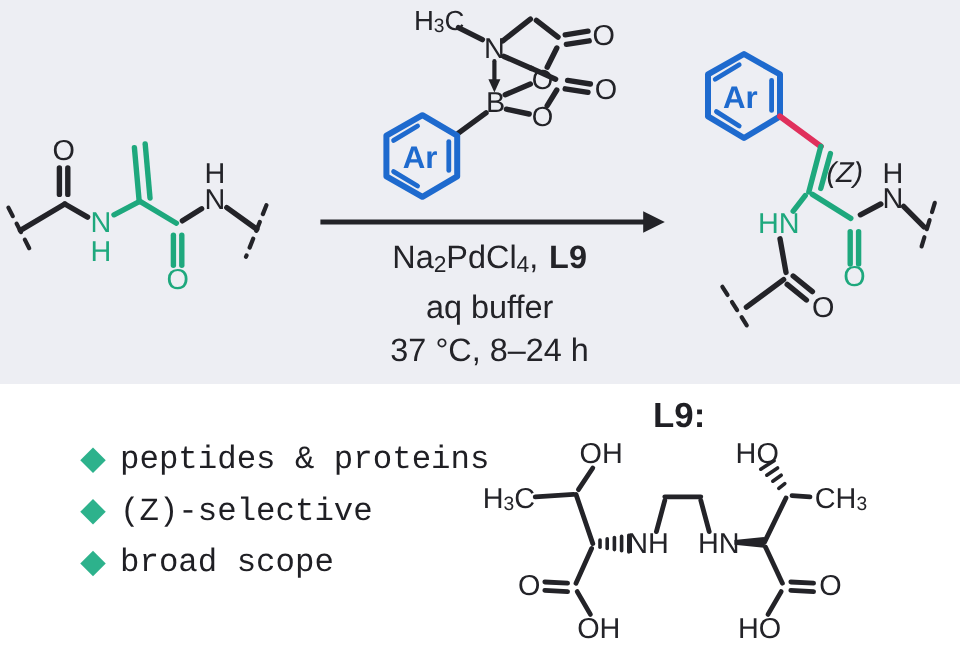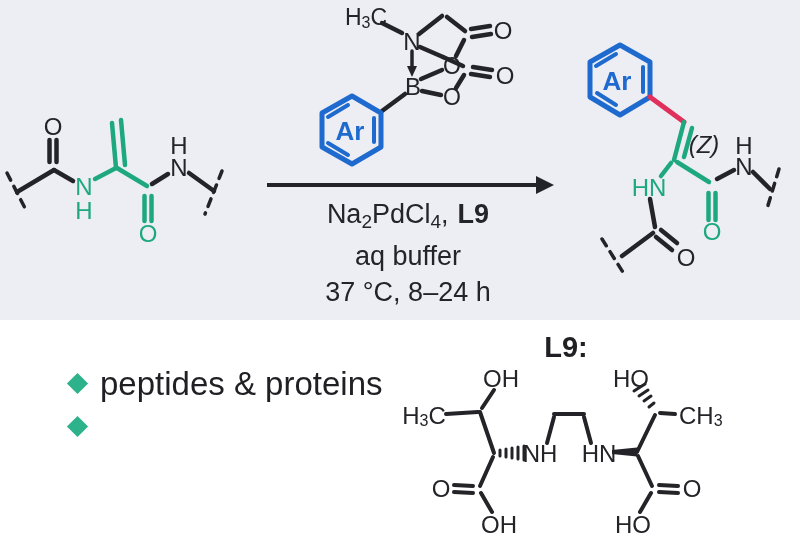--- a/index.html
+++ b/index.html
@@ -2,21 +2,21 @@
 <html><head>
 <meta charset="utf-8">
 <style>
   html,body{margin:0;padding:0;background:#ffffff;}
   .figure{position:relative;width:800px;height:550px;overflow:hidden;background:#ffffff;
           font-family:"Liberation Sans",sans-serif;}
   .scheme-panel{position:absolute;left:0;top:0;width:800px;height:320px;background:#edeef3;}
   .scheme-svg{position:absolute;left:0;top:0;}
   .bottom-panel{position:absolute;left:0;top:320px;width:800px;height:230px;background:#ffffff;}
   .features{position:absolute;left:70px;top:42px;margin:0;padding:0;list-style:none;}
-  .feature-item{display:flex;align-items:center;height:43px;font-size:33px;color:#1f1f24;}
+  .feature-item{display:flex;align-items:center;height:43px;font-size:27px;color:#1f1f24;font-family:Liberation Mono, monospace;}
   .diamond{width:15px;height:15px;background:#2db28c;transform:rotate(45deg);
            display:inline-block;margin:0 15px 0 0;flex:0 0 auto;}
   .ligand-svg{position:absolute;left:380px;top:0;}
   svg text{font-family:"Liberation Sans",sans-serif;dominant-baseline:central;text-anchor:middle;}
   .atom{font-size:24px;}
   .small-atom{font-size:23px;}
   .ink{fill:#232328;} .g{fill:#1ea87d;} .bl{fill:#1e6ace;}
   .b{font-weight:bold;} .it{font-style:italic;}
   .cond{font-size:27px;fill:#232328;}
   .title{font-size:29px;fill:#1f1f24;}
@@ -145,20 +145,25 @@
 
   <div class="bottom-panel">
 
     <ul class="features">
       <li class="feature-item">
         <span class="diamond"></span>
         <span>peptides &amp; proteins</span>
       </li>
       <li class="feature-item">
         <span class="diamond"></span>
+        <span>(Z)-selective</span>
+      </li>
+      <li class="feature-item">
+        <span class="diamond"></span>
+        <span>broad scope</span>
       </li>
     </ul>
 
     <svg class="ligand-svg" width="420" height="230" viewBox="380 320 420 230">
       <text class="title b" x="566" y="347">
         <tspan>L9</tspan><tspan>:</tspan>
       </text>
 
       <g stroke="#232328" stroke-width="4" fill="none" stroke-linecap="round">
 

